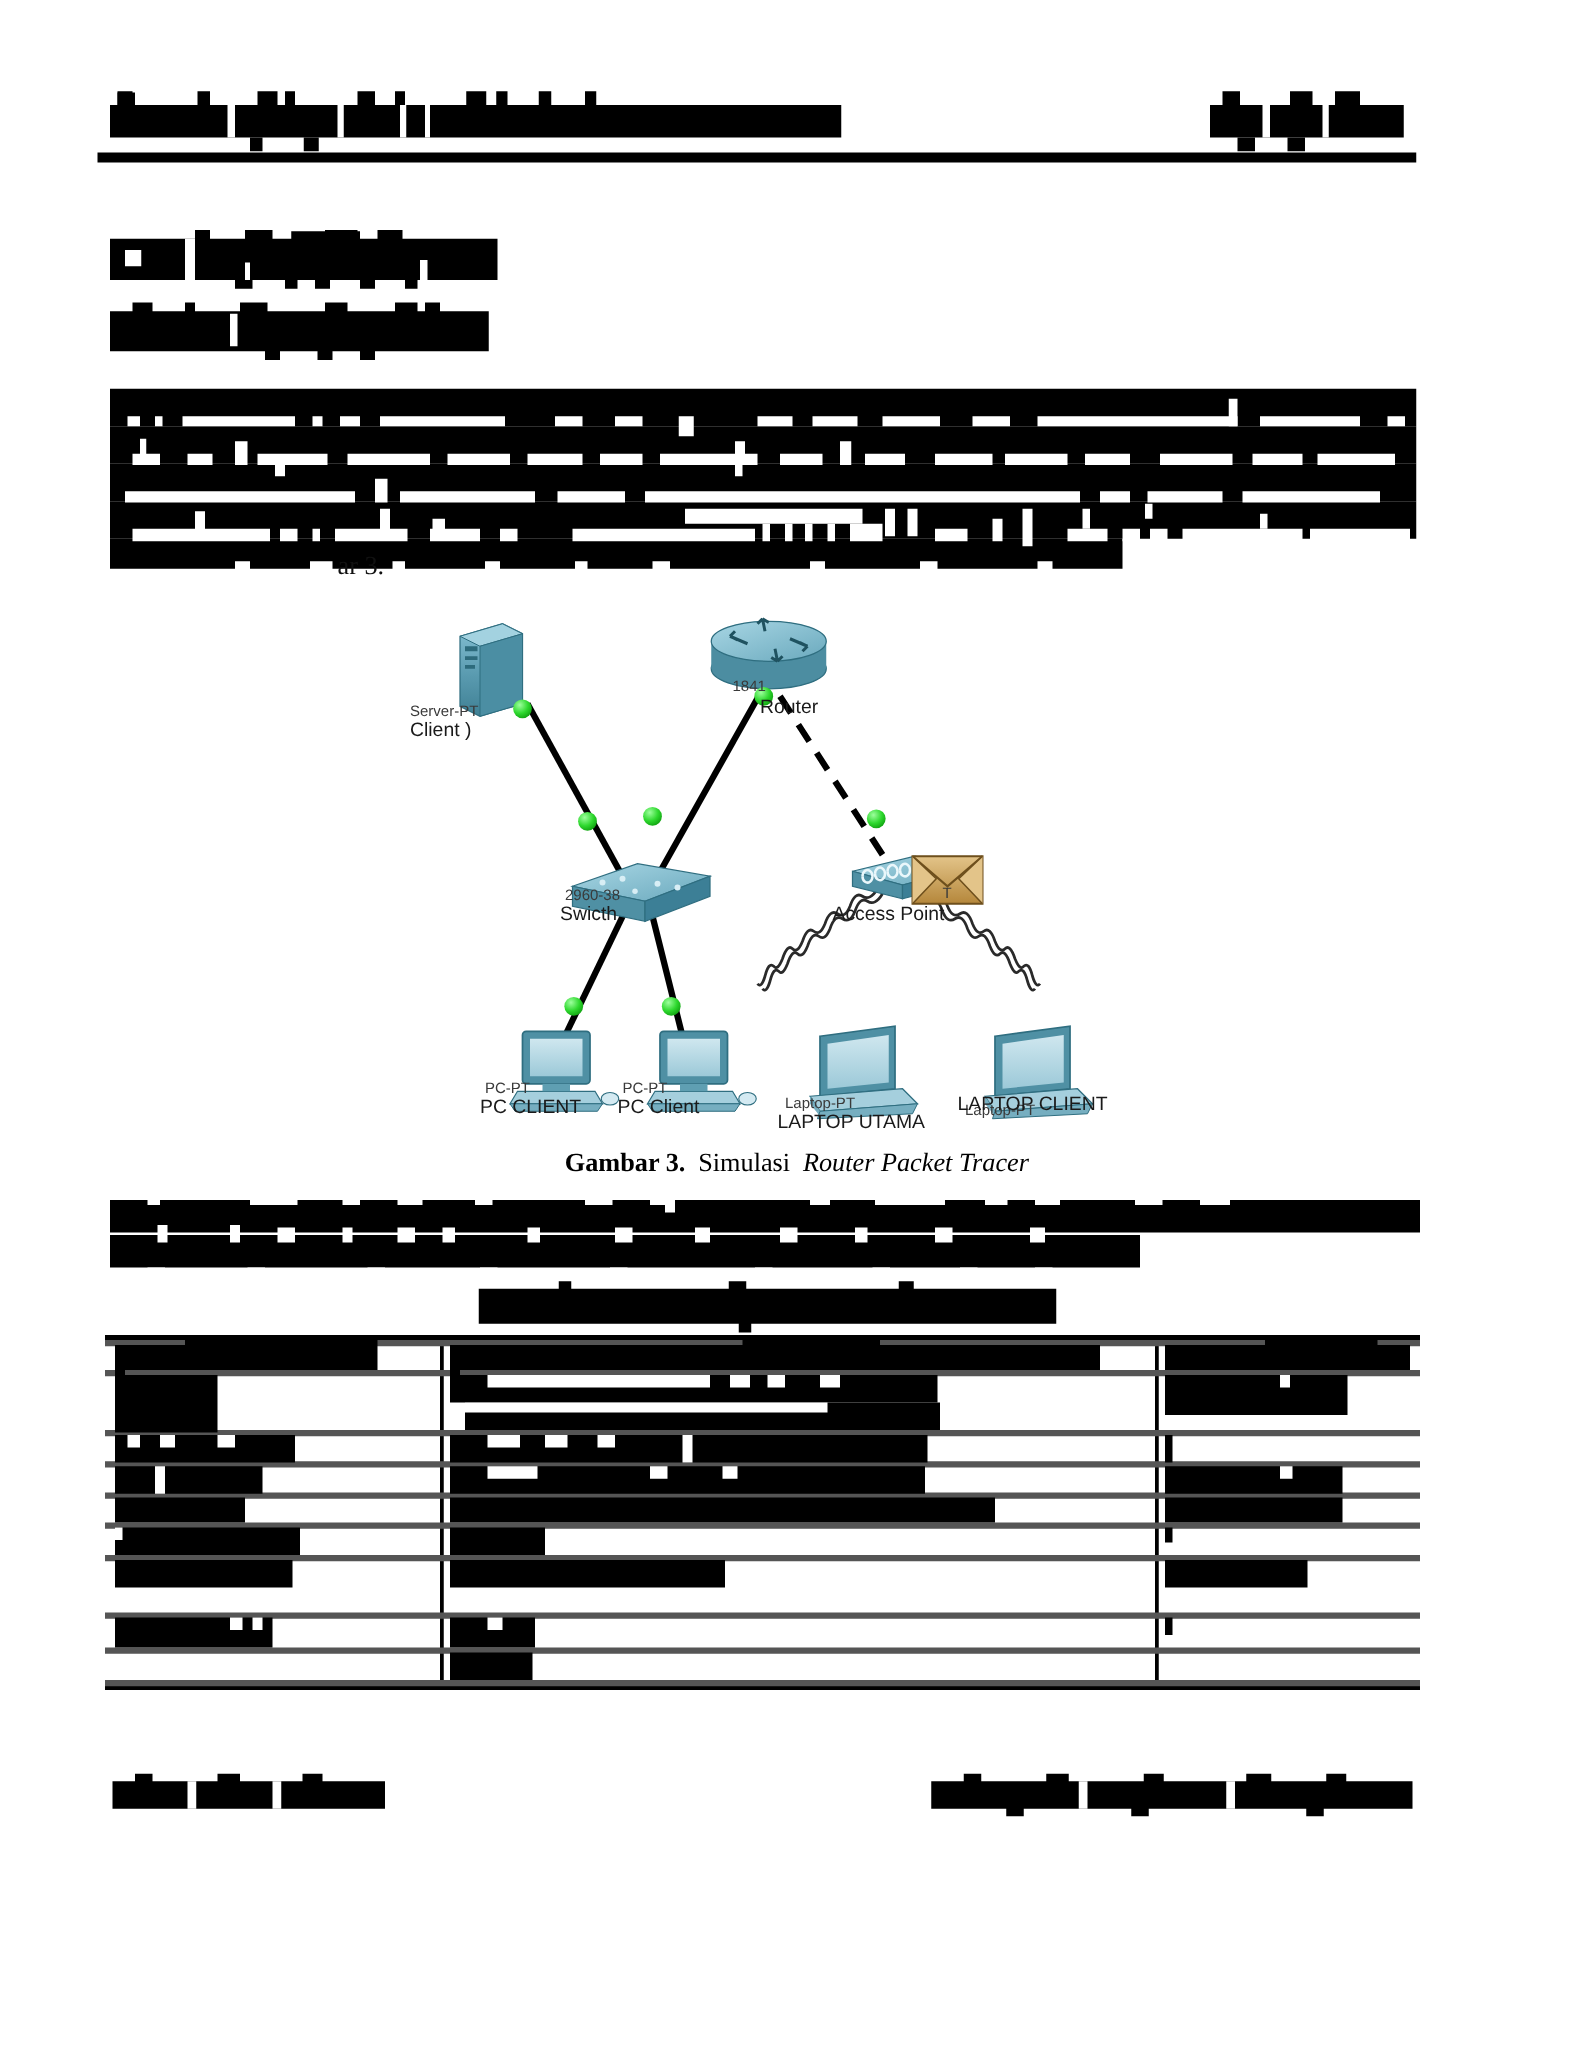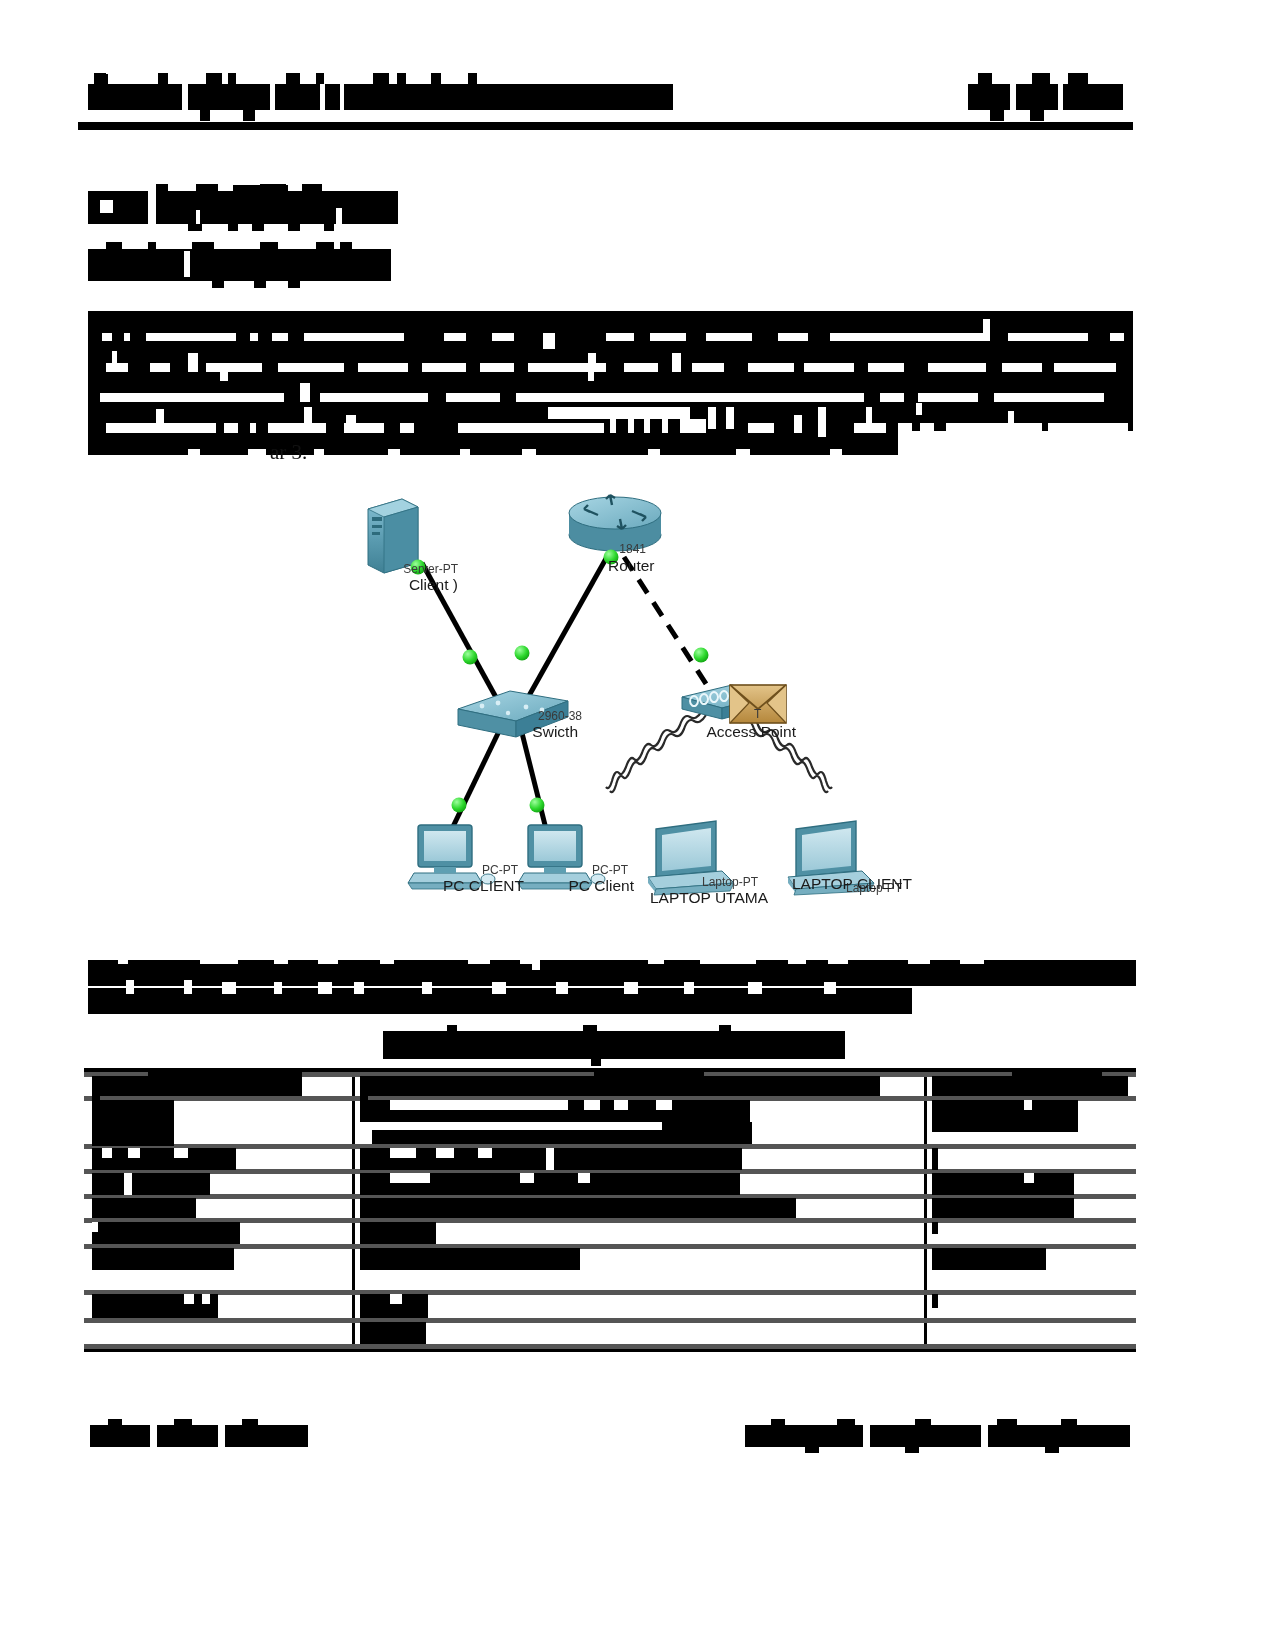--- a/index.html
+++ b/index.html
@@ -23,21 +23,21 @@
 
   
   #para-1{position:absolute;left:88px;top:311px;width:1045px;height:140px;}
   #para-1 .ln{position:absolute;left:0;background:#000;height:30px;}
   #para-1 .wgap{position:absolute;background:#fff;}
 
   .tail-text{position:absolute;left:88px;top:437px;font-size:21px;color:#111;font-family:"Liberation Serif",serif;}
 
   
   #figure-area{position:absolute;left:330px;top:485px;width:600px;height:430px;}
-  .node-label{position:absolute;font-family:"Liberation Sans",sans-serif;color:#1a1a1a;text-align:right;white-space:nowrap;}
+  .node-label{position:absolute;font-family:"Liberation Sans",sans-serif;color:#1a1a1a;text-align:left;white-space:nowrap;}
   .lbl-sm{font-size:12px;color:#3a3a3a;}
   .lbl-lg{font-size:15.5px;}
 
   .caption{position:absolute;left:0;top:918px;width:1275px;text-align:center;font-size:21px;color:#000;font-family:"Liberation Serif",serif;}
   .caption b{font-weight:bold;}
   .caption i{font-style:italic;}
 
   
   #para-2{position:absolute;left:88px;top:960px;width:1048px;height:58px;}
   #para-2 .ln{position:absolute;left:0;background:#000;height:26px;}
@@ -400,20 +400,25 @@
     <div class="node-label lbl-sm" style="left:168px;top:378px;width:130px;">PC-PT</div>
     <div class="node-label lbl-lg" style="left:164px;top:392px;width:140px;">PC Client</div>
 
     <div class="node-label lbl-sm" style="left:298px;top:390px;width:130px;">Laptop-PT</div>
     <div class="node-label lbl-lg" style="left:292px;top:404px;width:146px;">LAPTOP UTAMA</div>
 
     <div class="node-label lbl-sm" style="left:442px;top:396px;width:130px;">Laptop-PT</div>
     <div class="node-label lbl-lg" style="left:436px;top:390px;width:146px;">LAPTOP CLIENT</div>
   </div>
 
+  <div class="caption">
+    <b>Gambar 3.</b>
+    <span style="margin:0 5px;">Simulasi</span>
+    <i>Router Packet Tracer</i>
+  </div>
 
   <div id="para-2">
     <div class="ln" style="top:0;width:1048px;"></div>
     <div class="ln" style="top:28px;width:824px;"></div>
 
     <div class="wgap" style="left:30px;top:-4px;width:10px;height:8px;"></div>
     <div class="wgap" style="left:112px;top:-4px;width:38px;height:8px;"></div>
     <div class="wgap" style="left:186px;top:-4px;width:14px;height:8px;"></div>
     <div class="wgap" style="left:230px;top:-4px;width:20px;height:8px;"></div>
     <div class="wgap" style="left:292px;top:-4px;width:14px;height:8px;"></div>

